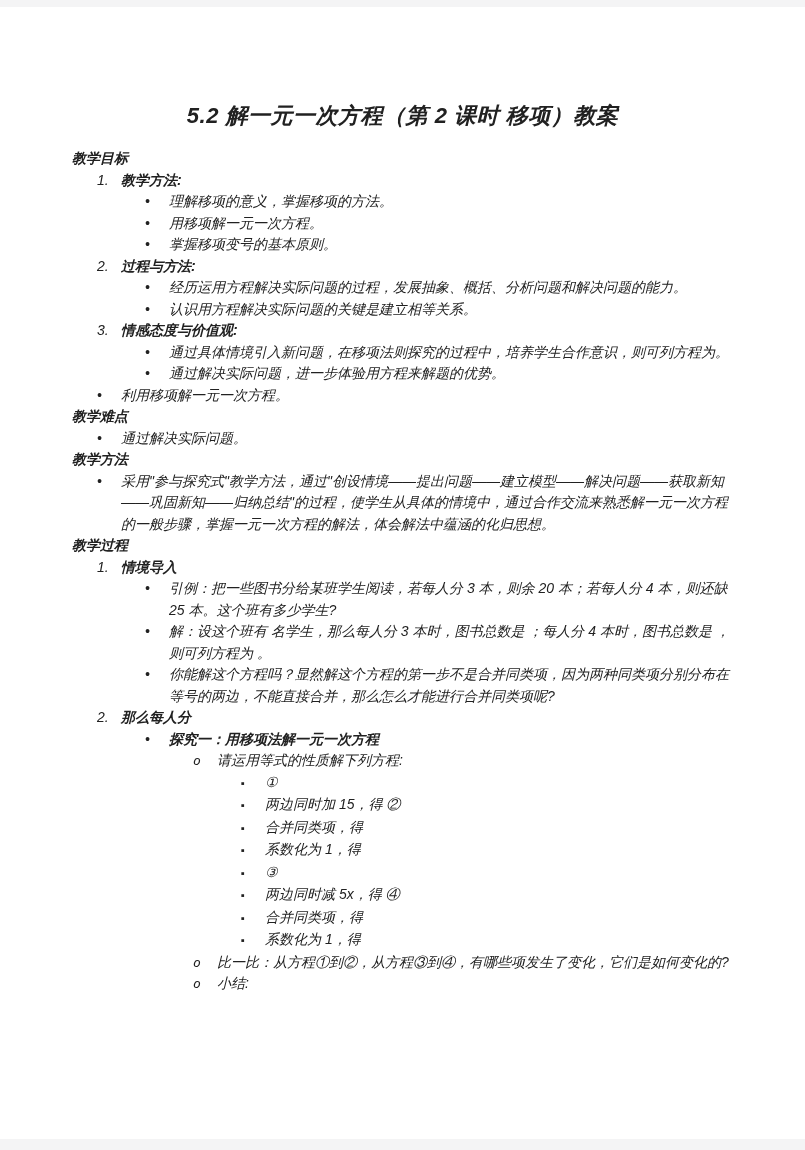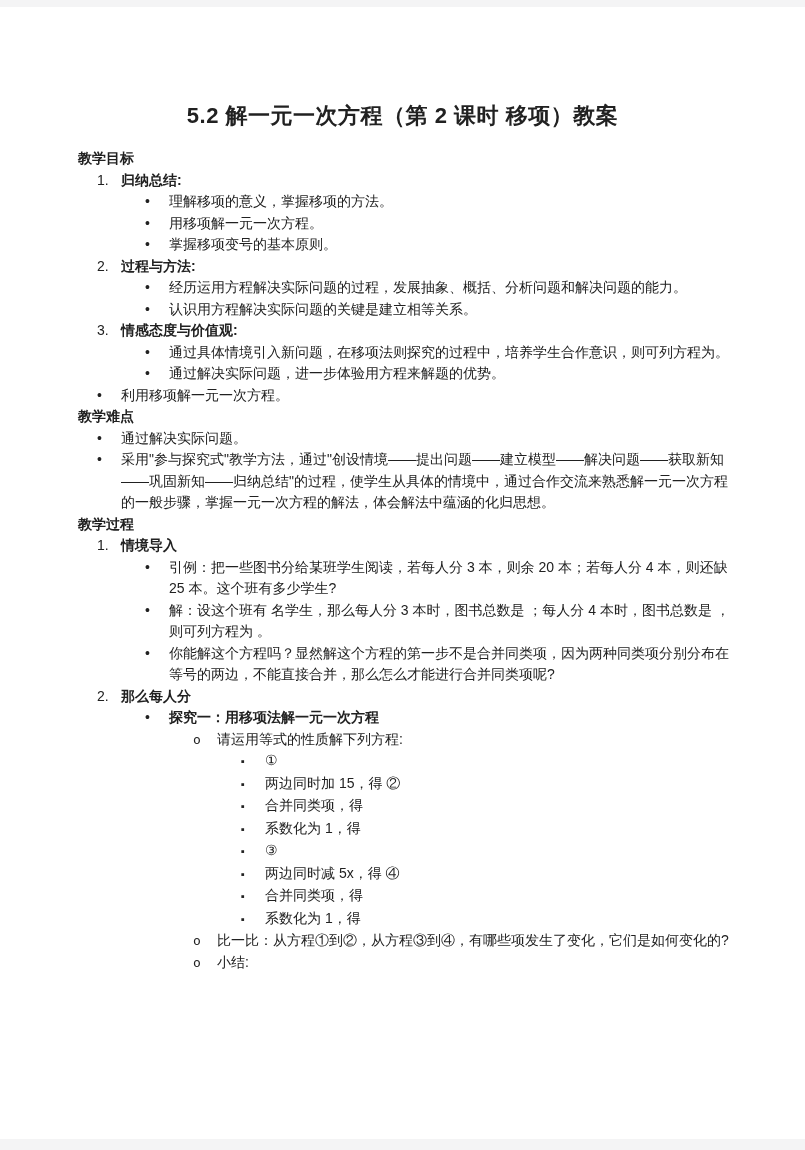--- a/index.html
+++ b/index.html
@@ -3,21 +3,21 @@
 <meta charset="utf-8">
 <style>
   html, body { margin: 0; padding: 0; }
   body {
     width: 805px; height: 1150px;
     background: #f4f4f5;
     font-family: "Liberation Sans", sans-serif;
     color: #212121;
     overflow: hidden;
   }
-  .page-wrap { position: relative; width: 805px; height: 1150px; }
+  .page-wrap { position: relative; width: 805px; height: 1150px; font-style: italic; }
   .paper {
     position: absolute; top: 7px; left: 0;
     width: 805px; height: 1132px;
     background: #ffffff;
   }
   .title {
     margin: 0;
     padding: 93px 35px 0 35px;
     text-align: center;
     font-size: 22px;
@@ -29,21 +29,21 @@
     padding: 16px 70px 0 72px;
     font-size: 14px;
   }
   .row {
     display: flex;
     align-items: flex-start;
     line-height: 21.5px;
   }
   .row .marker { flex: 0 0 24px; }
   .row .txt { flex: 1 1 auto; min-width: 0; }
-  .heading { font-weight: bold; margin-left: 6px; }
+  .heading { font-weight: bold; }
   .bold { font-weight: bold; }
   .ind1 { margin-left: 25px; }   
   .ind2 { margin-left: 73px; }   
   .ind3 { margin-left: 121px; }  
   .ind4 { margin-left: 169px; }  
   .marker.disc { font-size: 14px; }
   .marker.circ { font-family: "DejaVu Sans Mono", monospace; font-size: 13px; }
   .marker.sq   { font-size: 11px; padding-top: 1px; }
 </style>
 </head>
@@ -53,21 +53,21 @@
   <div class="paper">
 
     <h1 class="title">5.2 解一元一次方程（第 2 课时 移项）教案</h1>
 
     <div class="content">
 
       <div class="row heading">教学目标</div>
 
       <div class="row ind1">
         <span class="marker">1.</span>
-        <span class="txt bold">归纳总结:</span>
+        <span class="txt bold">教学方法:</span>
       </div>
       <div class="row ind2">
         <span class="marker disc">•</span>
         <span class="txt">理解移项的意义，掌握移项的方法。</span>
       </div>
       <div class="row ind2">
         <span class="marker disc">•</span>
         <span class="txt">用移项解一元一次方程。</span>
       </div>
       <div class="row ind2">
@@ -105,20 +105,21 @@
         <span class="marker disc">•</span>
         <span class="txt">利用移项解一元一次方程。</span>
       </div>
 
       <div class="row heading">教学难点</div>
       <div class="row ind1">
         <span class="marker disc">•</span>
         <span class="txt">通过解决实际问题。</span>
       </div>
 
+      <div class="row heading">教学方法</div>
       <div class="row ind1">
         <span class="marker disc">•</span>
         <span class="txt">采用"参与探究式"教学方法，通过"创设情境——提出问题——建立模型——解决问题——获取新知——巩固新知——归纳总结"的过程，使学生从具体的情境中，通过合作交流来熟悉解一元一次方程的一般步骤，掌握一元一次方程的解法，体会解法中蕴涵的化归思想。</span>
       </div>
 
       <div class="row heading">教学过程</div>
 
       <div class="row ind1">
         <span class="marker">1.</span>
         <span class="txt bold">情境导入</span>

